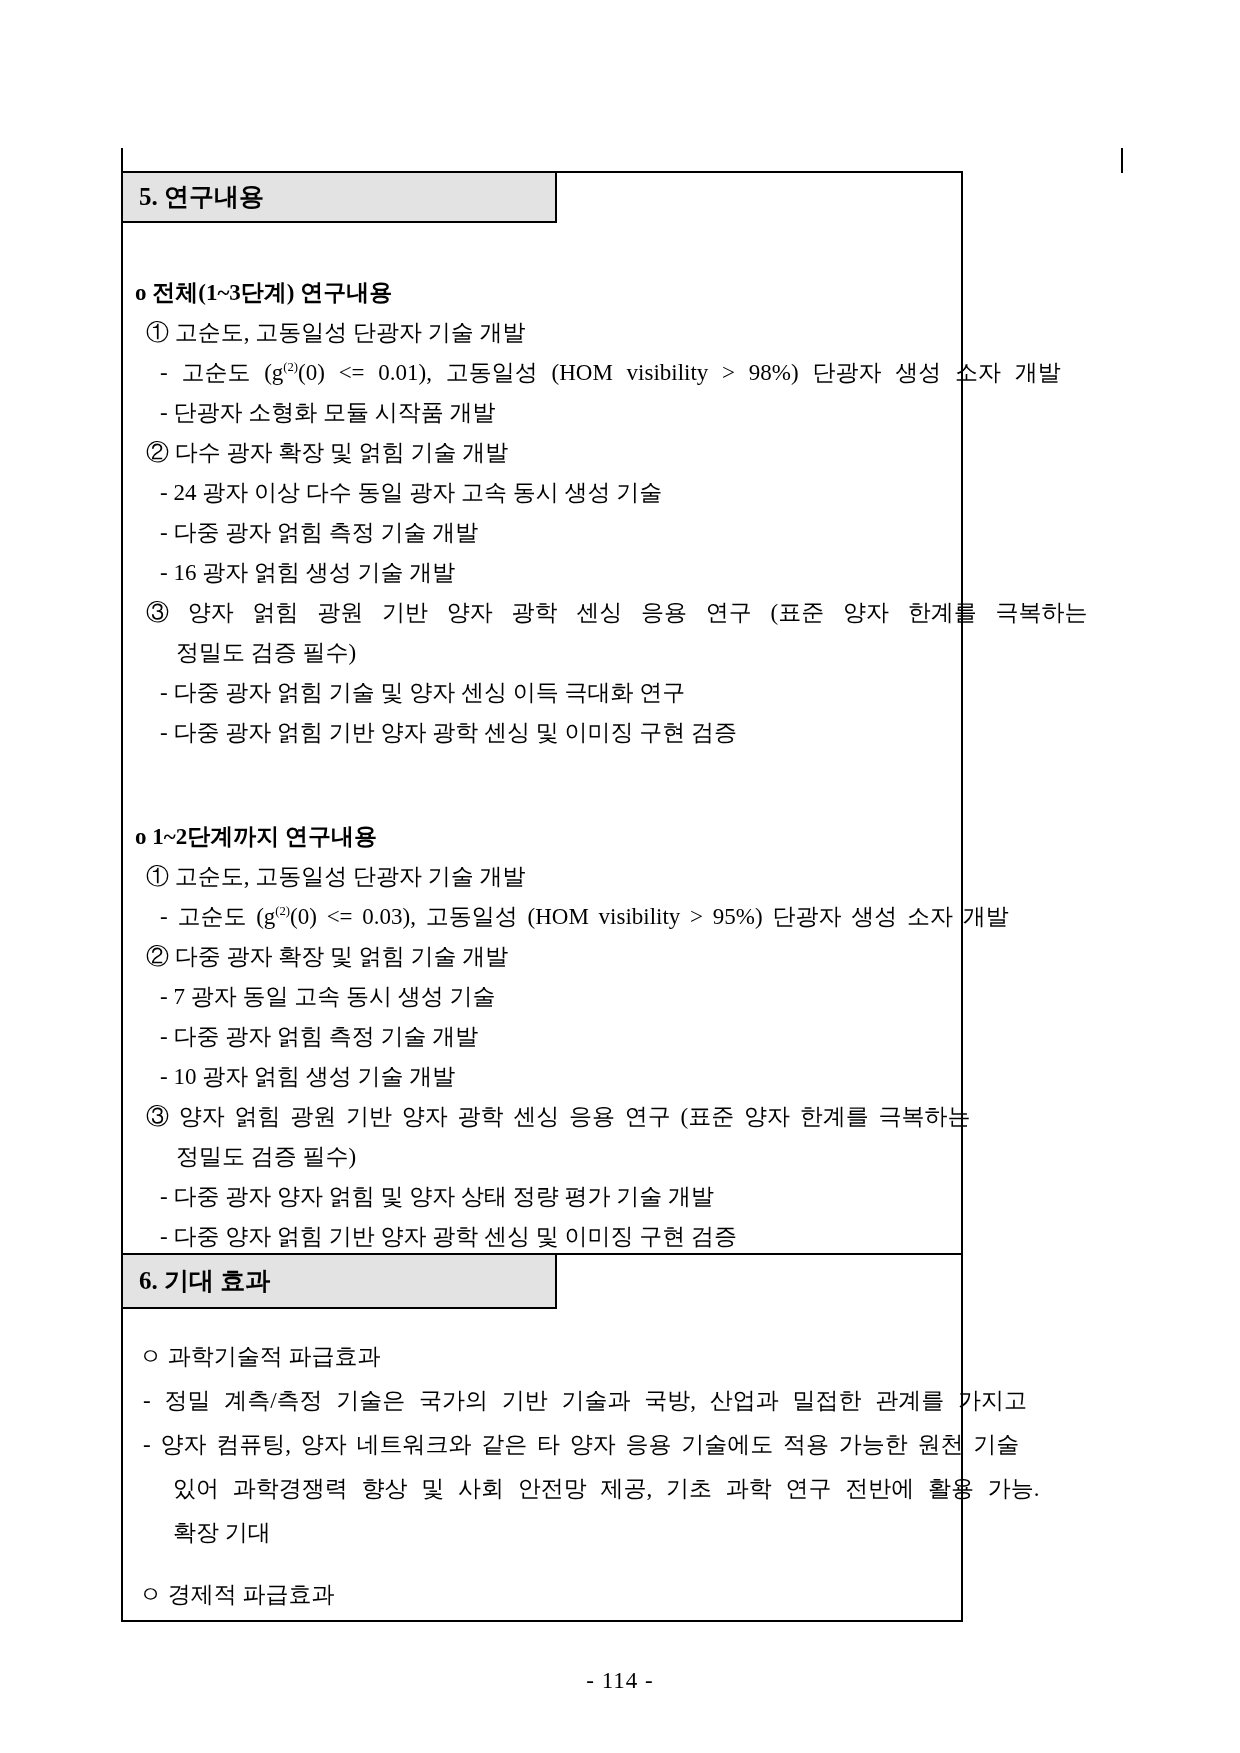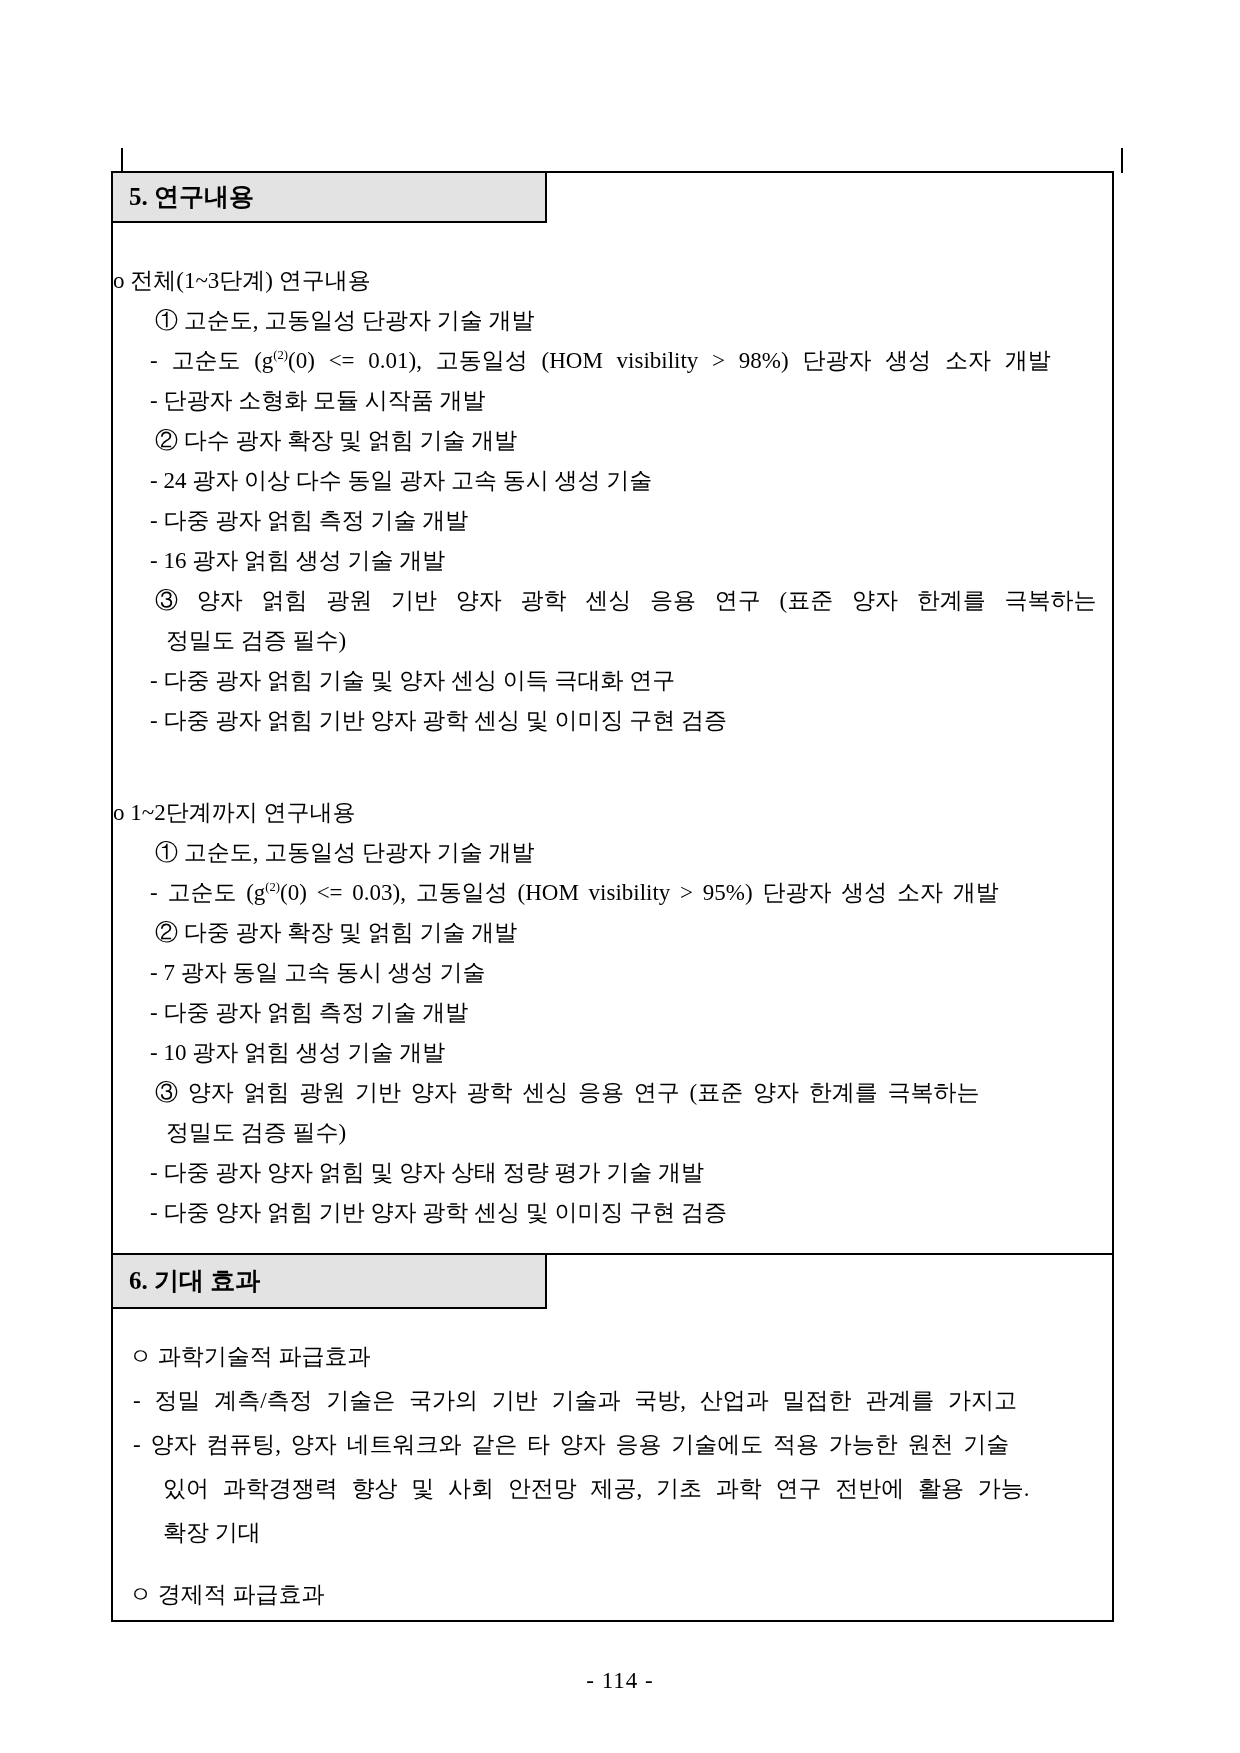--- a/index.html
+++ b/index.html
@@ -5,39 +5,39 @@
   html,body{margin:0;padding:0;}
   body{
     width:1240px;height:1753px;position:relative;background:#ffffff;
     font-family:"Liberation Serif","DejaVu Serif",serif;color:#000;
     overflow:hidden;
   }
   .vstub{position:absolute;top:148px;width:2px;height:25px;background:#000;}
   .stub-left{left:121px;}
   .stub-right{left:1121px;}
   .box{
-    position:absolute;left:111px;width:1003px;box-sizing:border-box;
+    position:absolute;left:121px;width:842px;box-sizing:border-box;
     border:2px solid #000;background:#fff;
   }
   .box5{top:171px;height:1084px;}
   .box6{top:1253px;height:369px;}
   .hdr{
     position:absolute;left:-2px;top:-2px;width:436px;height:52px;
     box-sizing:border-box;border:2px solid #000;background:#e3e3e3;
     font-weight:bold;font-size:25px;line-height:48px;padding-left:16px;
     white-space:nowrap;
   }
   .box6 .hdr{height:56px;line-height:52px;}
   .content{position:absolute;left:0;right:0;font-size:23px;}
   .c5{top:52px;padding-top:36px;}
   .c6{top:54px;padding-top:26px;}
   .ln{height:40px;line-height:40px;white-space:nowrap;}
   .c6 .ln{height:44px;line-height:44px;}
-  .ln-o{padding-left:0;font-weight:normal;}
-  .ln-num{padding-left:42px;}
+  .ln-o{padding-left:12px;font-weight:bold;margin-top:12px;}
+  .ln-num{padding-left:23px;}
   .ln-dash{padding-left:37px;}
   .ln-cont{padding-left:53px;}
   .ln-o6{padding-left:16px;}
   .ln-dash6{padding-left:20px;}
   .ln-cont6{padding-left:50px;}
   .sp5{height:52px;}
   .sp6{height:18px;}
   .ws1{word-spacing:4px;}
   .ws2{word-spacing:8px;}
   .ws3{word-spacing:13px;}

